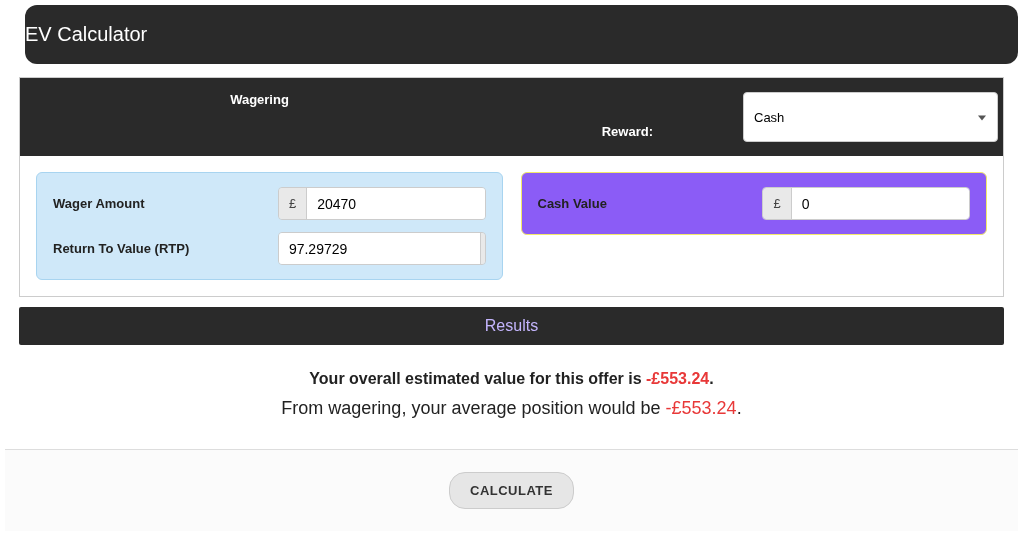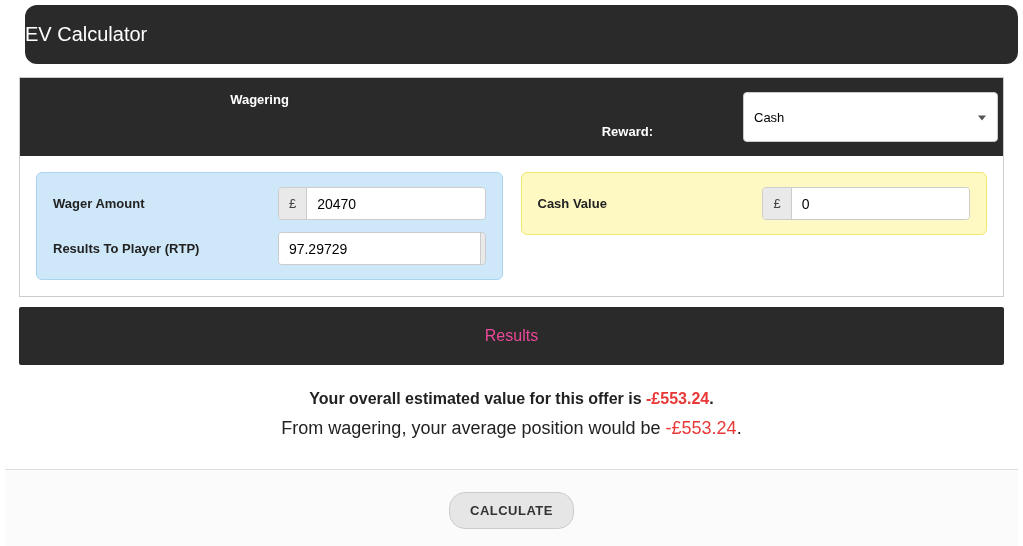--- a/index.html
+++ b/index.html
@@ -90,21 +90,21 @@
       flex: 1;
       border-radius: 6px;
       border: 1px solid;
       padding: 14px 16px;
     }
     .panel-blue {
       background: #cfe8f9;
       border-color: #a8d4f0;
     }
     .panel-yellow {
-      background: #fef9c3;
+      background: #8b5cf6;
       border-color: #f2e96a;
       align-self: flex-start;
     }
     .form-row {
       display: flex;
       align-items: center;
       margin-bottom: 12px;
     }
     .form-row:last-child {
       margin-bottom: 0;
@@ -140,23 +140,23 @@
       border: none;
       padding: 0 10px;
       font-size: 14px;
       outline: none;
     }
     .results-section {
       margin: 10px 14px 0 14px;
     }
     .results-header {
       background: #2a2a2a;
-      color: #ec4899;
-      text-align: center;
-      padding: 20px 0;
+      color: #c4b5fd;
+      text-align: center;
+      padding: 10px 0;
       font-size: 16px;
       border-radius: 2px;
     }
     .results-body {
       text-align: center;
       padding: 25px 0 16px 0;
     }
     .results-main {
       font-size: 16px;
       font-weight: 700;
@@ -214,21 +214,21 @@
   <div class="panels-row">
     <div class="panel panel-blue">
       <div class="form-row">
         <div class="form-label">Wager Amount</div>
         <div class="input-group">
           <span class="input-addon">£</span>
           <input type="text" value="20470" style="">
         </div>
       </div>
       <div class="form-row">
-        <div class="form-label">Results To Player (RTP)</div>
+        <div class="form-label">Return To Value (RTP)</div>
         <div class="input-group">
           <input type="text" value="97.29729" style="">
           <span class="input-addon input-addon-right">%</span>
         </div>
       </div>
     </div>
 
     <div class="panel panel-yellow">
       <div class="form-row">
         <div class="form-label">Cash Value</div>

